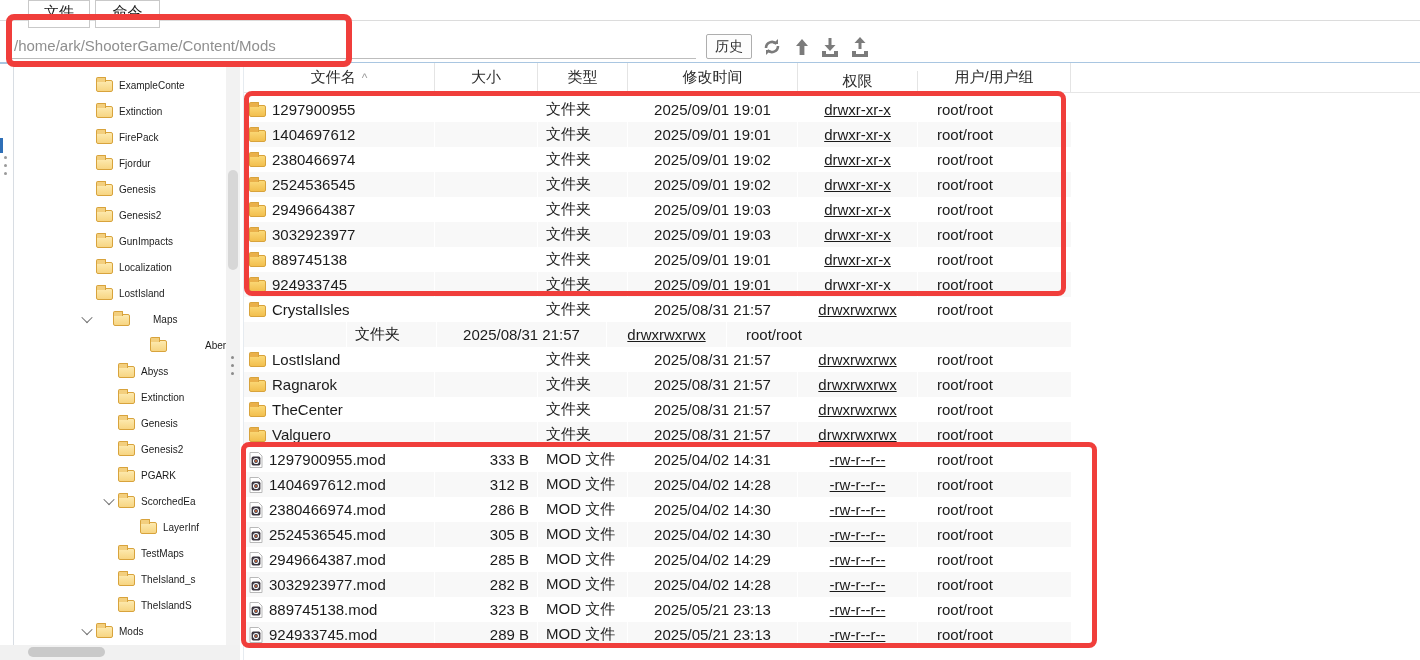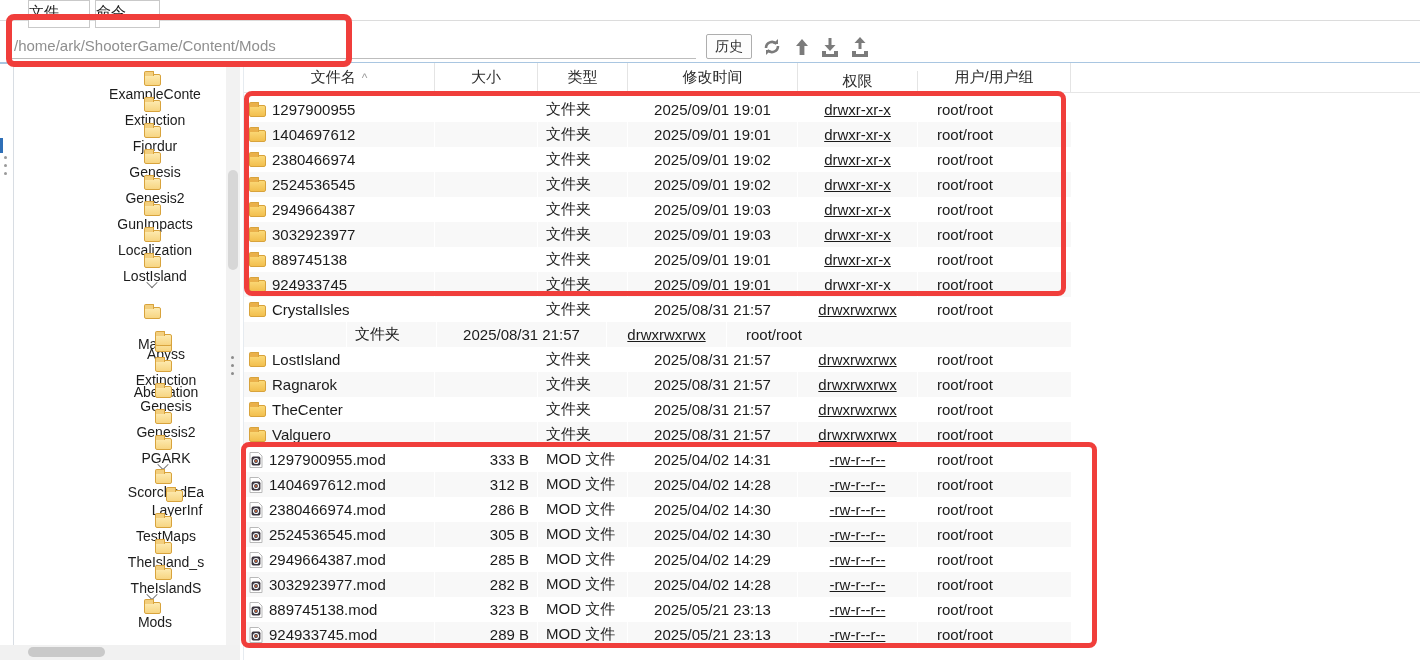--- a/index.html
+++ b/index.html
@@ -4,21 +4,21 @@
 <style>
   * { margin:0; padding:0; box-sizing:border-box; }
   html,body { width:1420px; height:660px; overflow:hidden; background:#fff;
     font-family:"Liberation Sans","DejaVu Sans",sans-serif; }
   .screen { position:relative; width:1420px; height:660px; background:#fff; }
 
   
   .menubar { position:absolute; left:0; top:0; width:1420px; height:30px; background:#fff; }
   .menu-line { position:absolute; left:0; top:20px; width:1420px; height:1px; background:#dcdcdc; }
   .menu-tab { position:absolute; top:0; height:28px; background:#fff; border:1px solid #c9c9c9;
-    font-size:15px; color:#1a1a1a; padding-top:2px; z-index:2; }
+    font-size:15px; color:#1a1a1a; text-align:center; padding-top:2px; z-index:2; }
   .tab-file { left:28px; width:62px; }
   .tab-cmd  { left:95px; width:65px; }
 
   
   .pathrow { position:absolute; left:0; top:30px; width:1420px; height:32px; background:#fff; }
   .path-input { position:absolute; left:8px; top:2px; width:688px; height:27px; border:none;
     border-bottom:1px solid #bdbdbd; outline:none; font-size:15px; color:#8f8f8f;
     font-family:"Liberation Sans","DejaVu Sans",sans-serif; padding:0 6px; background:#fff; }
   .hist-btn { position:absolute; left:706px; top:4px; width:46px; height:25px; background:#fdfdfd;
     border:1px solid #aeaeae; border-radius:2px; font-size:14px; color:#333; text-align:center;
@@ -30,22 +30,22 @@
   
   .left-strip { position:absolute; left:0; top:64px; width:14px; height:596px; background:#fff;
     border-right:1px solid #d8dde3; }
   .blue-mark { position:absolute; left:0; top:74px; width:3px; height:15px; background:#2e6fb7; }
   .grip { position:absolute; left:4px; top:92px; display:flex; flex-direction:column; gap:5px; }
   .grip i { width:3px; height:3px; border-radius:50%; background:#9a9a9a; }
 
   
   .tree { position:absolute; left:14px; top:63px; width:212px; height:582px; background:#fff;
     overflow:hidden; padding-top:9px; }
-  .titem { height:26px; display:flex; align-items:center; font-size:14px; color:#1c1c1c;
-    white-space:nowrap; cursor:pointer;flex-direction:column; }
+  .titem { height:26px; display:flex; align-items:center; font-size:10px; color:#1c1c1c;
+    white-space:nowrap; cursor:pointer; }
   .chevslot { width:18px; display:flex; justify-content:center; flex:none; }
   .chev { width:8px; height:8px; border-right:1.6px solid #6f6f6f; border-bottom:1.6px solid #6f6f6f;
     transform:rotate(45deg) translate(-1px,-1px); }
   .folder { position:relative; flex:none; width:17px; height:12px; margin-top:2px;
     background:linear-gradient(180deg,#fbd978,#f2bf4e); border:1px solid #d8a33c; border-radius:2px; }
   .folder::before { content:""; position:absolute; left:-1px; top:-4px; width:8px; height:4px;
     background:#eab04a; border:1px solid #d8a33c; border-bottom:none; border-radius:2px 1px 0 0; }
   .tree .folder { background:linear-gradient(180deg,#fdeab0,#f7d582); }
   .tree .folder::before { background:#f3cf7e; }
   .tlabel { margin-left:6px; }
@@ -148,20 +148,26 @@
       <span class="tlabel">ExampleConte</span>
     </div>
 
     <div class="titem" style="padding-left: 64px;">
 
       <span class="chevslot"></span>
       <span class="folder"></span>
       <span class="tlabel">Extinction</span>
     </div>
 
+    <div class="titem" style="padding-left: 64px;">
+
+      <span class="chevslot"></span>
+      <span class="folder"></span>
+      <span class="tlabel">FirePack</span>
+    </div>
 
     <div class="titem" style="padding-left: 64px;">
 
       <span class="chevslot"></span>
       <span class="folder"></span>
       <span class="tlabel">Fjordur</span>
     </div>
 
     <div class="titem" style="padding-left: 64px;">
 

